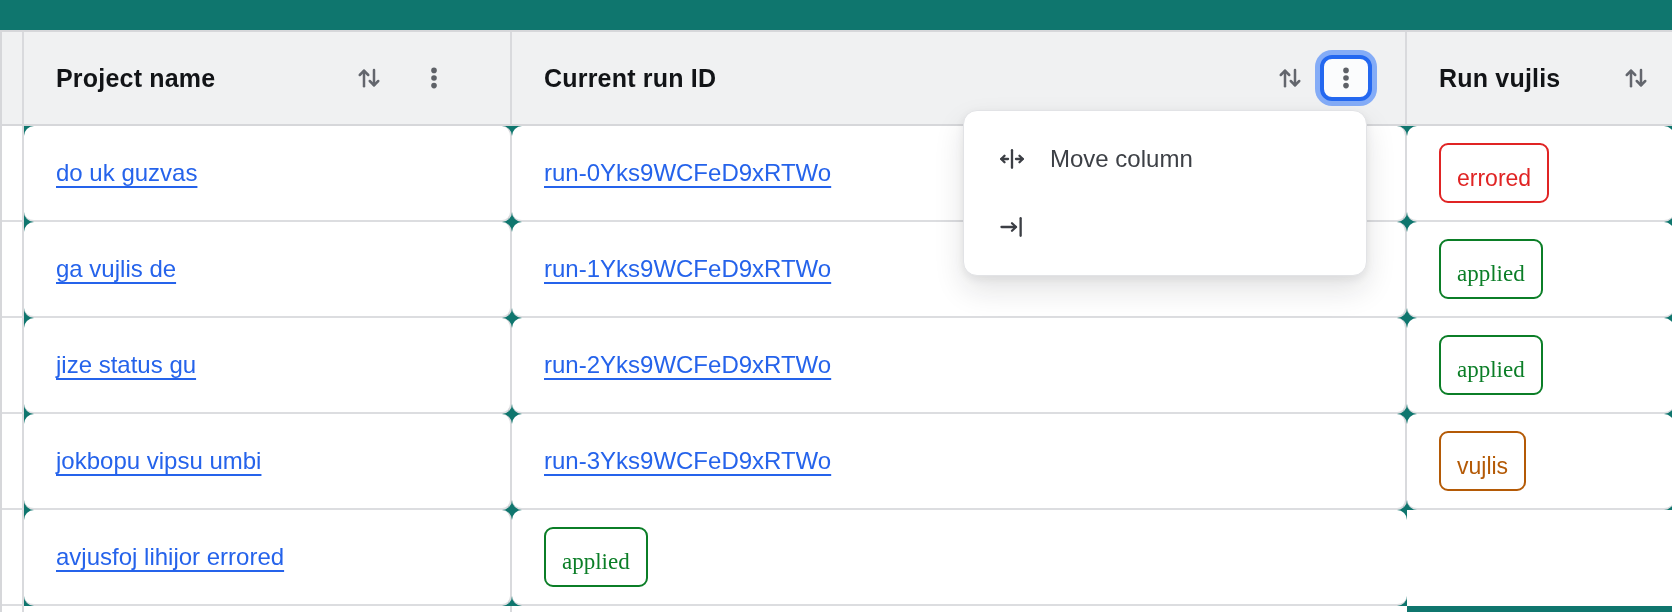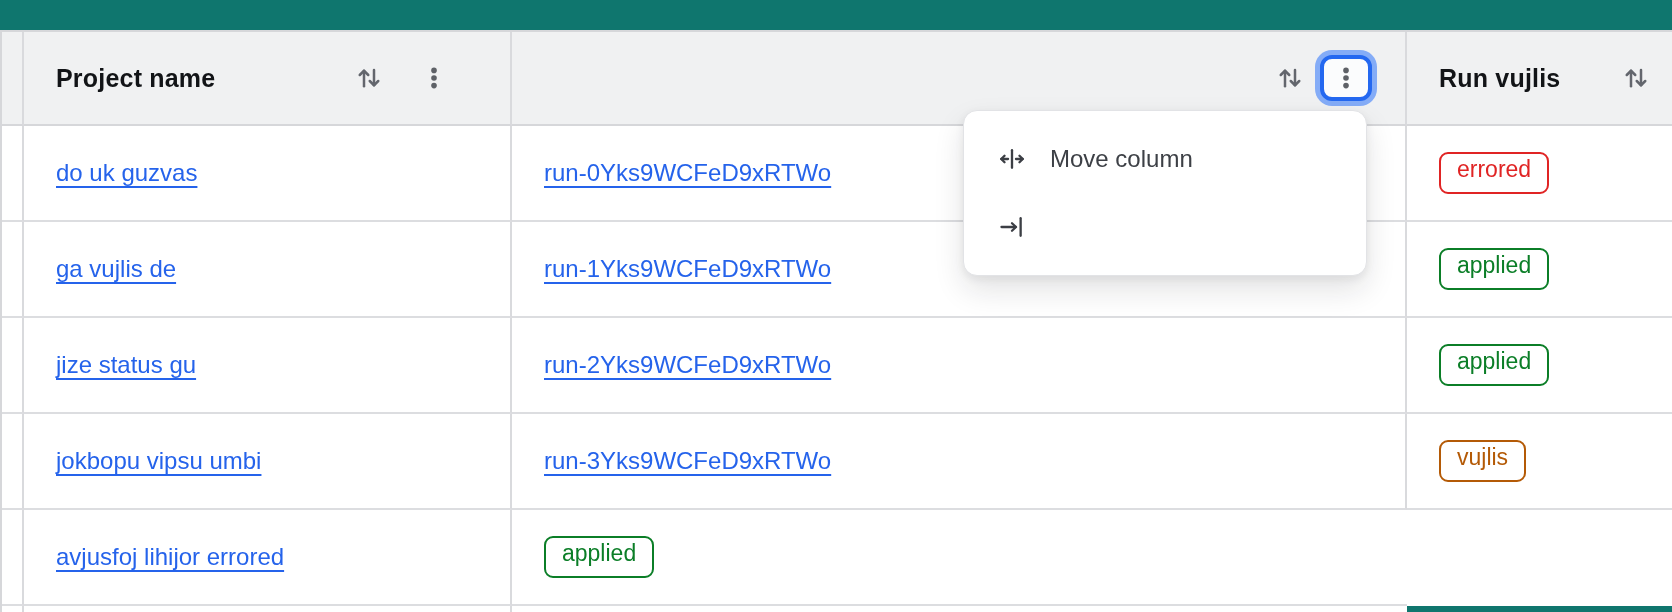--- a/index.html
+++ b/index.html
@@ -15,21 +15,21 @@
     grid-template-rows:94px repeat(5,96px) 8px;
     border-top:2px solid #d6d7da;
     border-left:2px solid #d6d7da;
   }
   .cell{box-sizing:border-box;display:flex;align-items:center;background:#fff;}
   .v{border-right:2px solid #d9dadd;}
   .hb{border-bottom:2px solid #d6d7da;}
   .rb{border-bottom:2px solid #dcdde0;}
   .head{background:#f0f1f2;position:relative;padding-left:32px;}
   .head .label{font-size:25px;font-weight:bold;color:#121417;letter-spacing:.2px;}
-  .body-cell{padding-left:32px;}
+  .body-cell{padding-left:32px;border-radius:10px;}
   .gutter{padding:0;}
   a.cell-link{
     font-size:24px;color:#2563eb;text-decoration:underline;
     text-underline-offset:5px;text-decoration-thickness:2px;cursor:pointer;
   }
   
   .icon-abs{position:absolute;top:50%;transform:translateY(-50%);display:flex;cursor:pointer;}
   .sort-pn{right:126px;}
   .kebab-pn{right:62px;}
   .sort-run{right:100px;}
@@ -38,24 +38,24 @@
   .menu-btn{
     position:absolute;top:50%;right:33px;transform:translateY(-50%);
     width:52px;height:46px;box-sizing:border-box;border-radius:12px;
     background:#fbfcfd;border:4px solid #2468f0;
     box-shadow:0 0 0 5px #84acf7;
     display:flex;align-items:center;justify-content:center;cursor:pointer;
   }
   
   .badge{
     display:inline-block;border:2px solid;border-radius:9px;
-    padding:2px 16px 9px;font-size:23px;line-height:1.15;background:#fff;
+    padding:20px 16px 9px;font-size:23px;line-height:1.15;background:#fff;
   }
   .status-errored{color:#e02424;border-color:#e02424;}
-  .status-applied{color:#0b7e27;border-color:#0b7e27;}
+  .status-applied{color:#0b7e27;border-color:#0b7e27;font-family:Liberation Serif, serif;}
   .status-planned{color:#b45a06;border-color:#b45a06;}
   
   .menu{
     position:absolute;left:963px;top:110px;width:404px;box-sizing:border-box;
     background:#fff;border:1px solid #e2e3e6;border-radius:14px;
     box-shadow:0 14px 30px rgba(25,28,35,.12),0 3px 8px rgba(25,28,35,.07);
     padding:14px 0;z-index:9;
   }
   .menu-item{
     height:68px;display:flex;align-items:center;gap:24px;
@@ -85,20 +85,21 @@
       <span class="icon-abs kebab-pn">
         <svg width="28" height="28" viewBox="0 0 24 24" fill="#5e6167">
           <circle cx="12" cy="5.5" r="2.4"></circle>
             <circle cx="12" cy="12" r="2.4"></circle>
             <circle cx="12" cy="18.5" r="2.4"></circle>
         </svg>
       </span>
     </div>
 
     <div class="cell head v hb">
+      <span class="label">Current run ID</span>
       <span class="icon-abs sort-run">
         <svg width="30" height="30" viewBox="0 0 24 24" fill="none" stroke="#63666d" stroke-width="2" stroke-linecap="round" stroke-linejoin="round">
           <path d="M8 18.5 V6.2"></path>
             <path d="M4.6 9.6 L8 6.2 L11.4 9.6"></path>
           <path d="M16 5.5 V17.8"></path>
             <path d="M12.6 14.4 L16 17.8 L19.4 14.4"></path>
         </svg>
       </span>
       <span class="menu-btn">
         <span>

